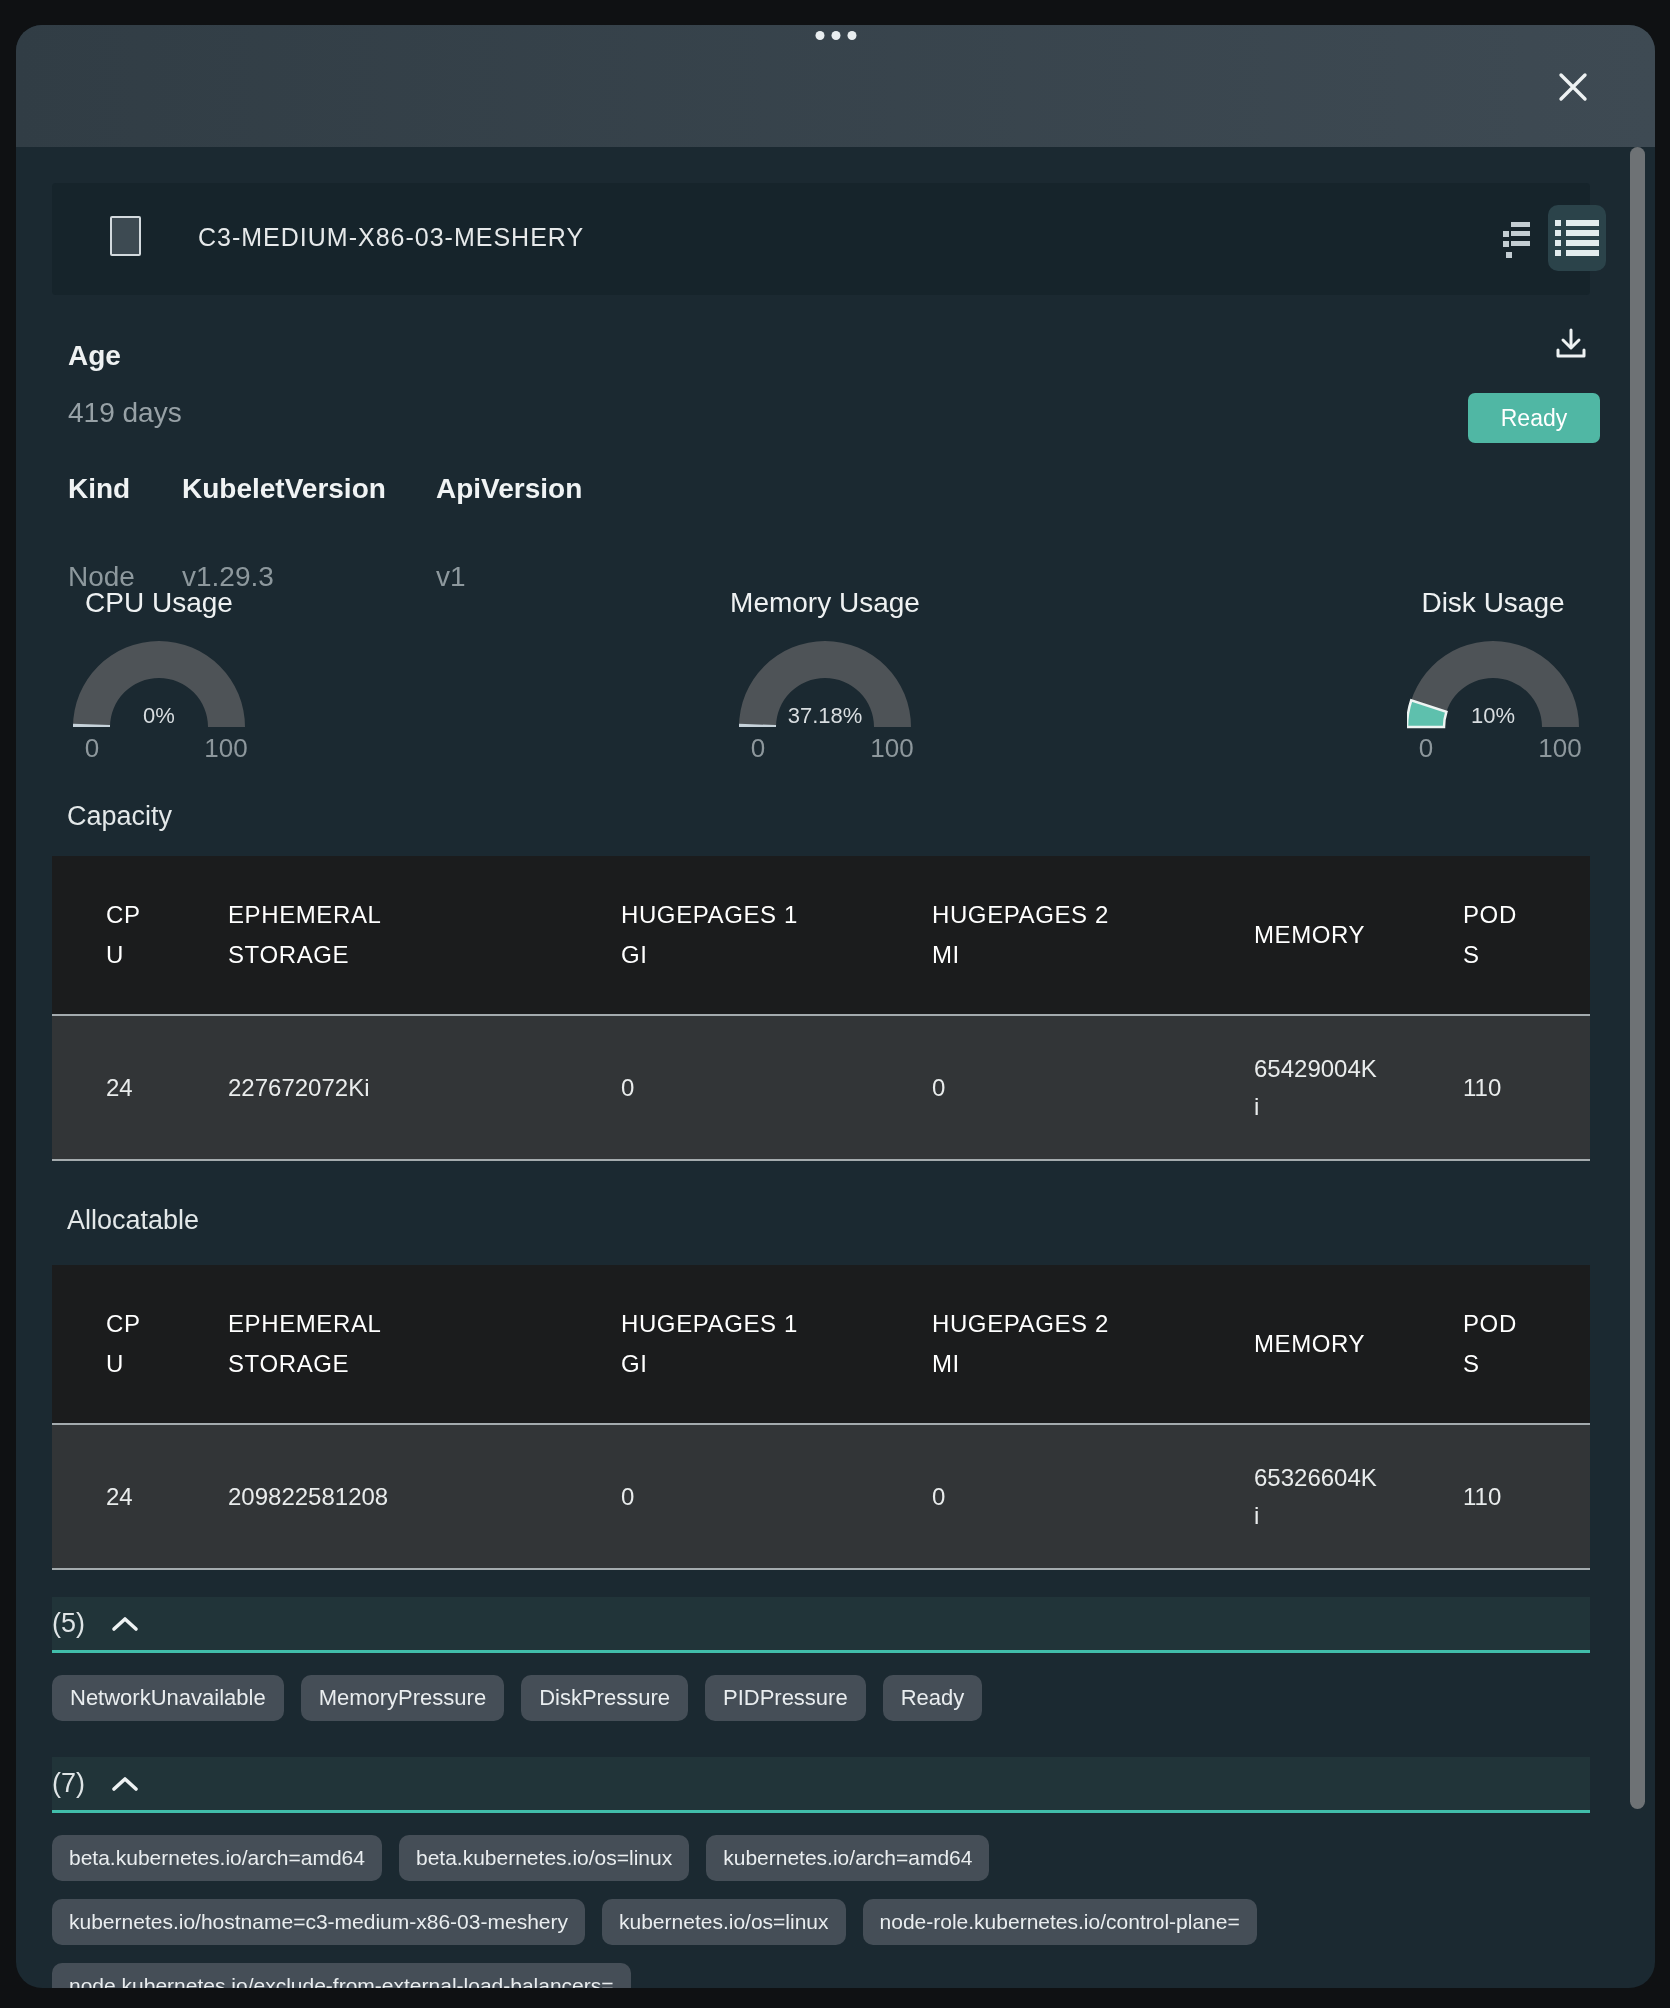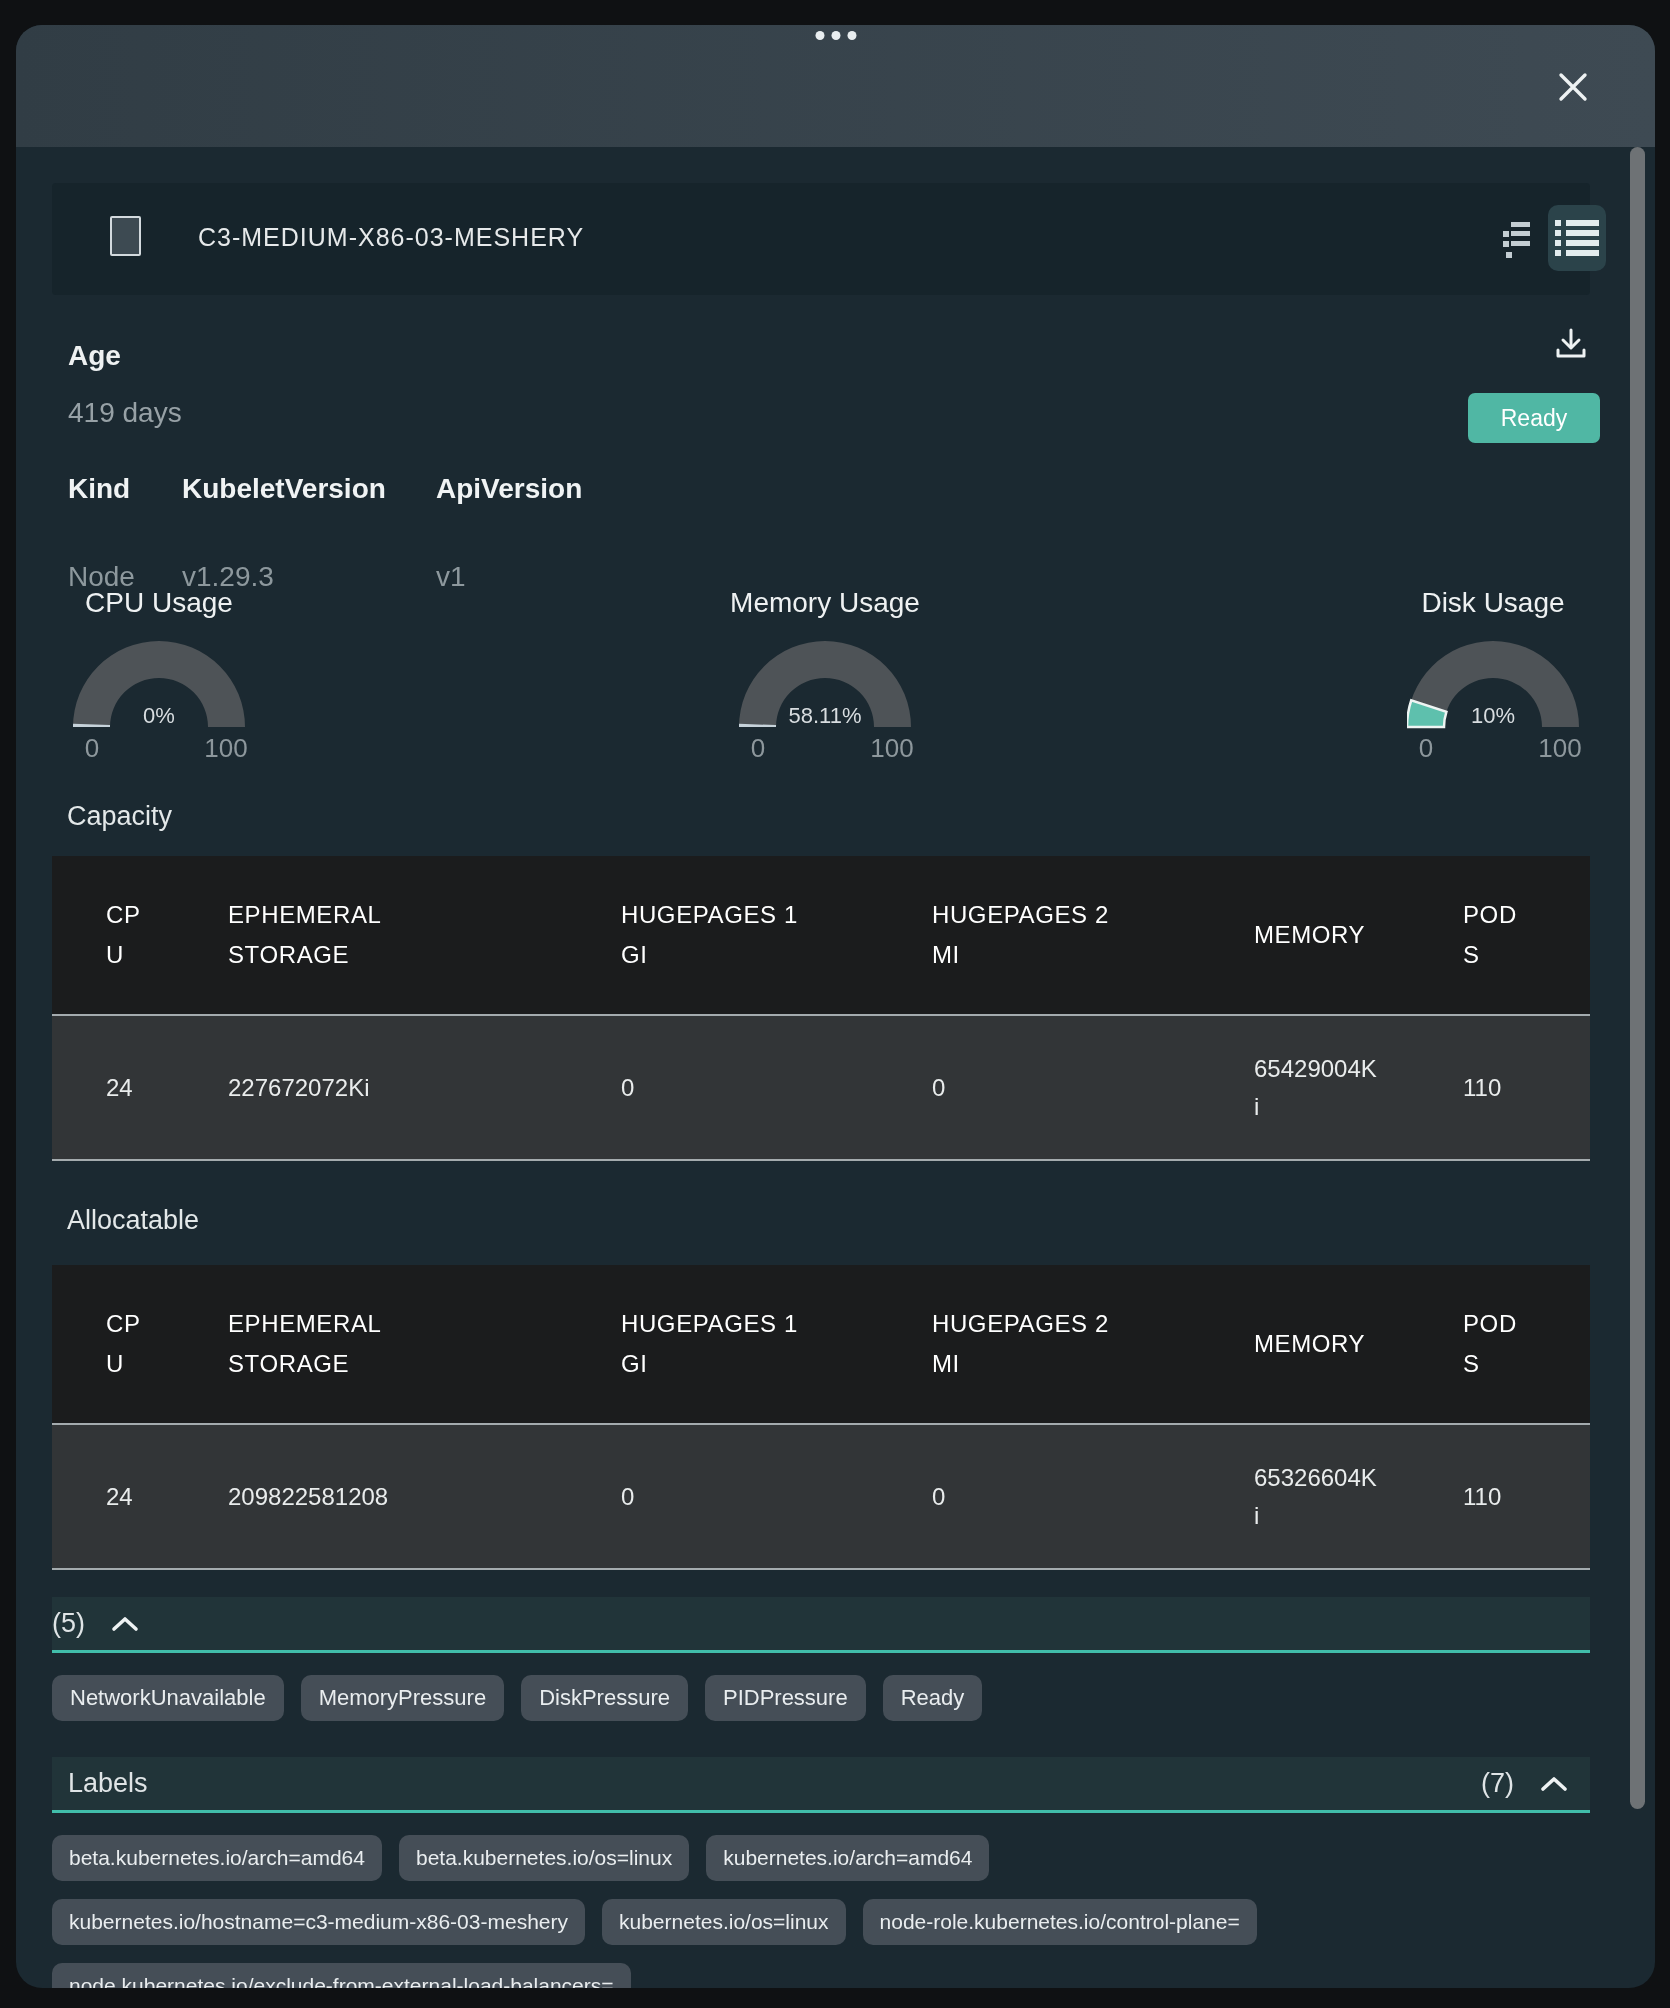--- a/index.html
+++ b/index.html
@@ -153,21 +153,21 @@
     <div class="gauge-value">0%</div>
     <div class="gauge-min">0</div>
     <div class="gauge-max">100</div>
   </div>
   <div class="gauge-block g1">
     <div class="gauge-title">Memory Usage</div>
     <svg class="gauge-svg" width="172" height="96" viewBox="0 0 172 96">
         <path d="M0.00,88.00 A86,86 0 0 1 172.00,88.00 L135.00,88.00 A49,49 0 0 0 37.00,88.00 Z" fill="#4e5357"></path>
         <path d="M0.00,88.00 A86,86 0 0 1 0.06,84.70 L37.04,86.12 A49,49 0 0 0 37.00,88.00 Z" fill="#c6d2da"></path>
       </svg>
-    <div class="gauge-value">58.11%</div>
+    <div class="gauge-value">37.18%</div>
     <div class="gauge-min">0</div>
     <div class="gauge-max">100</div>
   </div>
   <div class="gauge-block g2">
     <div class="gauge-title">Disk Usage</div>
     <svg class="gauge-svg" width="172" height="96" viewBox="0 0 172 96">
         <path d="M0.00,88.00 A86,86 0 0 1 172.00,88.00 L135.00,88.00 A49,49 0 0 0 37.00,88.00 Z" fill="#4e5357"></path>
         <path d="M0.00,88.00 A86,86 0 0 1 4.21,61.42 L39.40,72.86 A49,49 0 0 0 37.00,88.00 Z" fill="#5ec0ad" stroke="#eef4f3" stroke-width="2.5"></path>
       </svg>
     <div class="gauge-value">10%</div>
@@ -271,21 +271,20 @@
   </div>
   <div class="chip-row cond-chips">
     <span class="chip">NetworkUnavailable</span>
     <span class="chip">MemoryPressure</span>
     <span class="chip">DiskPressure</span>
     <span class="chip">PIDPressure</span>
     <span class="chip">Ready</span>
   </div>
 
   <div class="sec-bar lab-bar">
-    <span class="bar-title">Labels</span>
     <span class="bar-count">(7)</span>
     <svg class="chev" viewBox="0 0 28 18">
       <path d="M3 14 L14 4 L25 14" fill="none" stroke="#eef2f3" stroke-width="3.6" stroke-linecap="round" stroke-linejoin="round"></path>
     </svg>
   </div>
   <div class="chip-row lab-r1">
     <span class="chip lab-chip">beta.kubernetes.io/arch=amd64</span>
     <span class="chip lab-chip">beta.kubernetes.io/os=linux</span>
     <span class="chip lab-chip">kubernetes.io/arch=amd64</span>
   </div>

